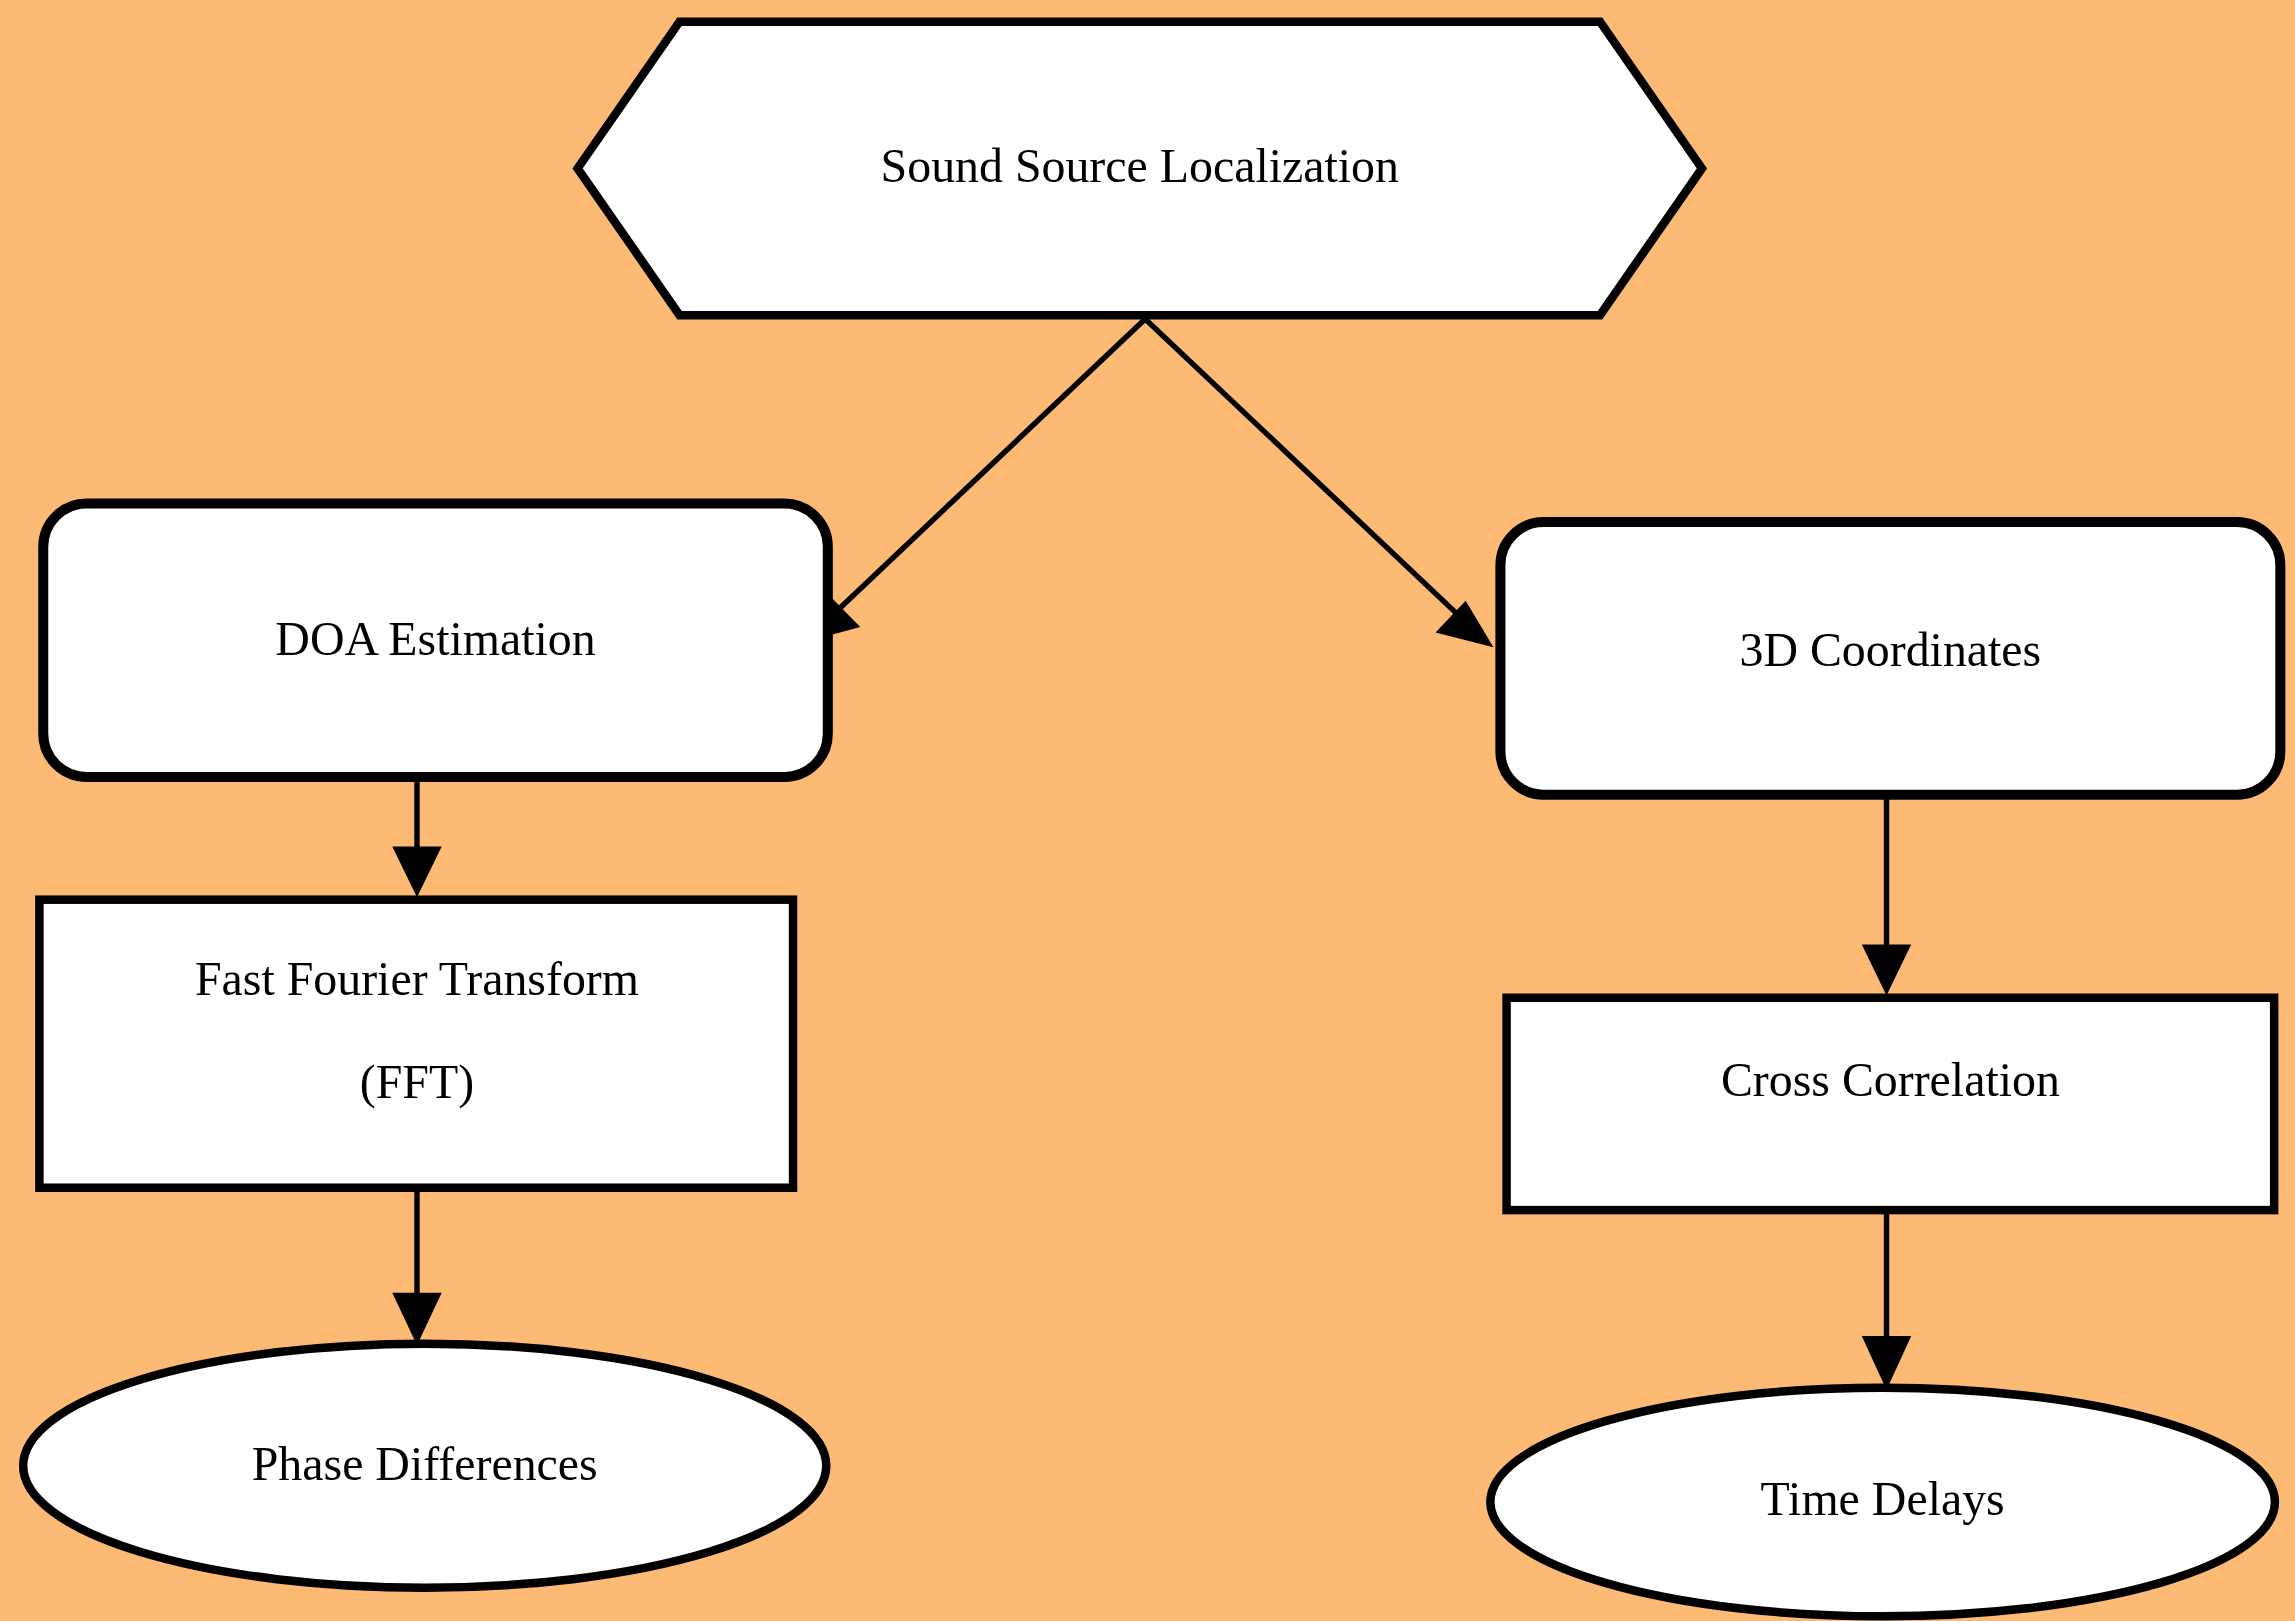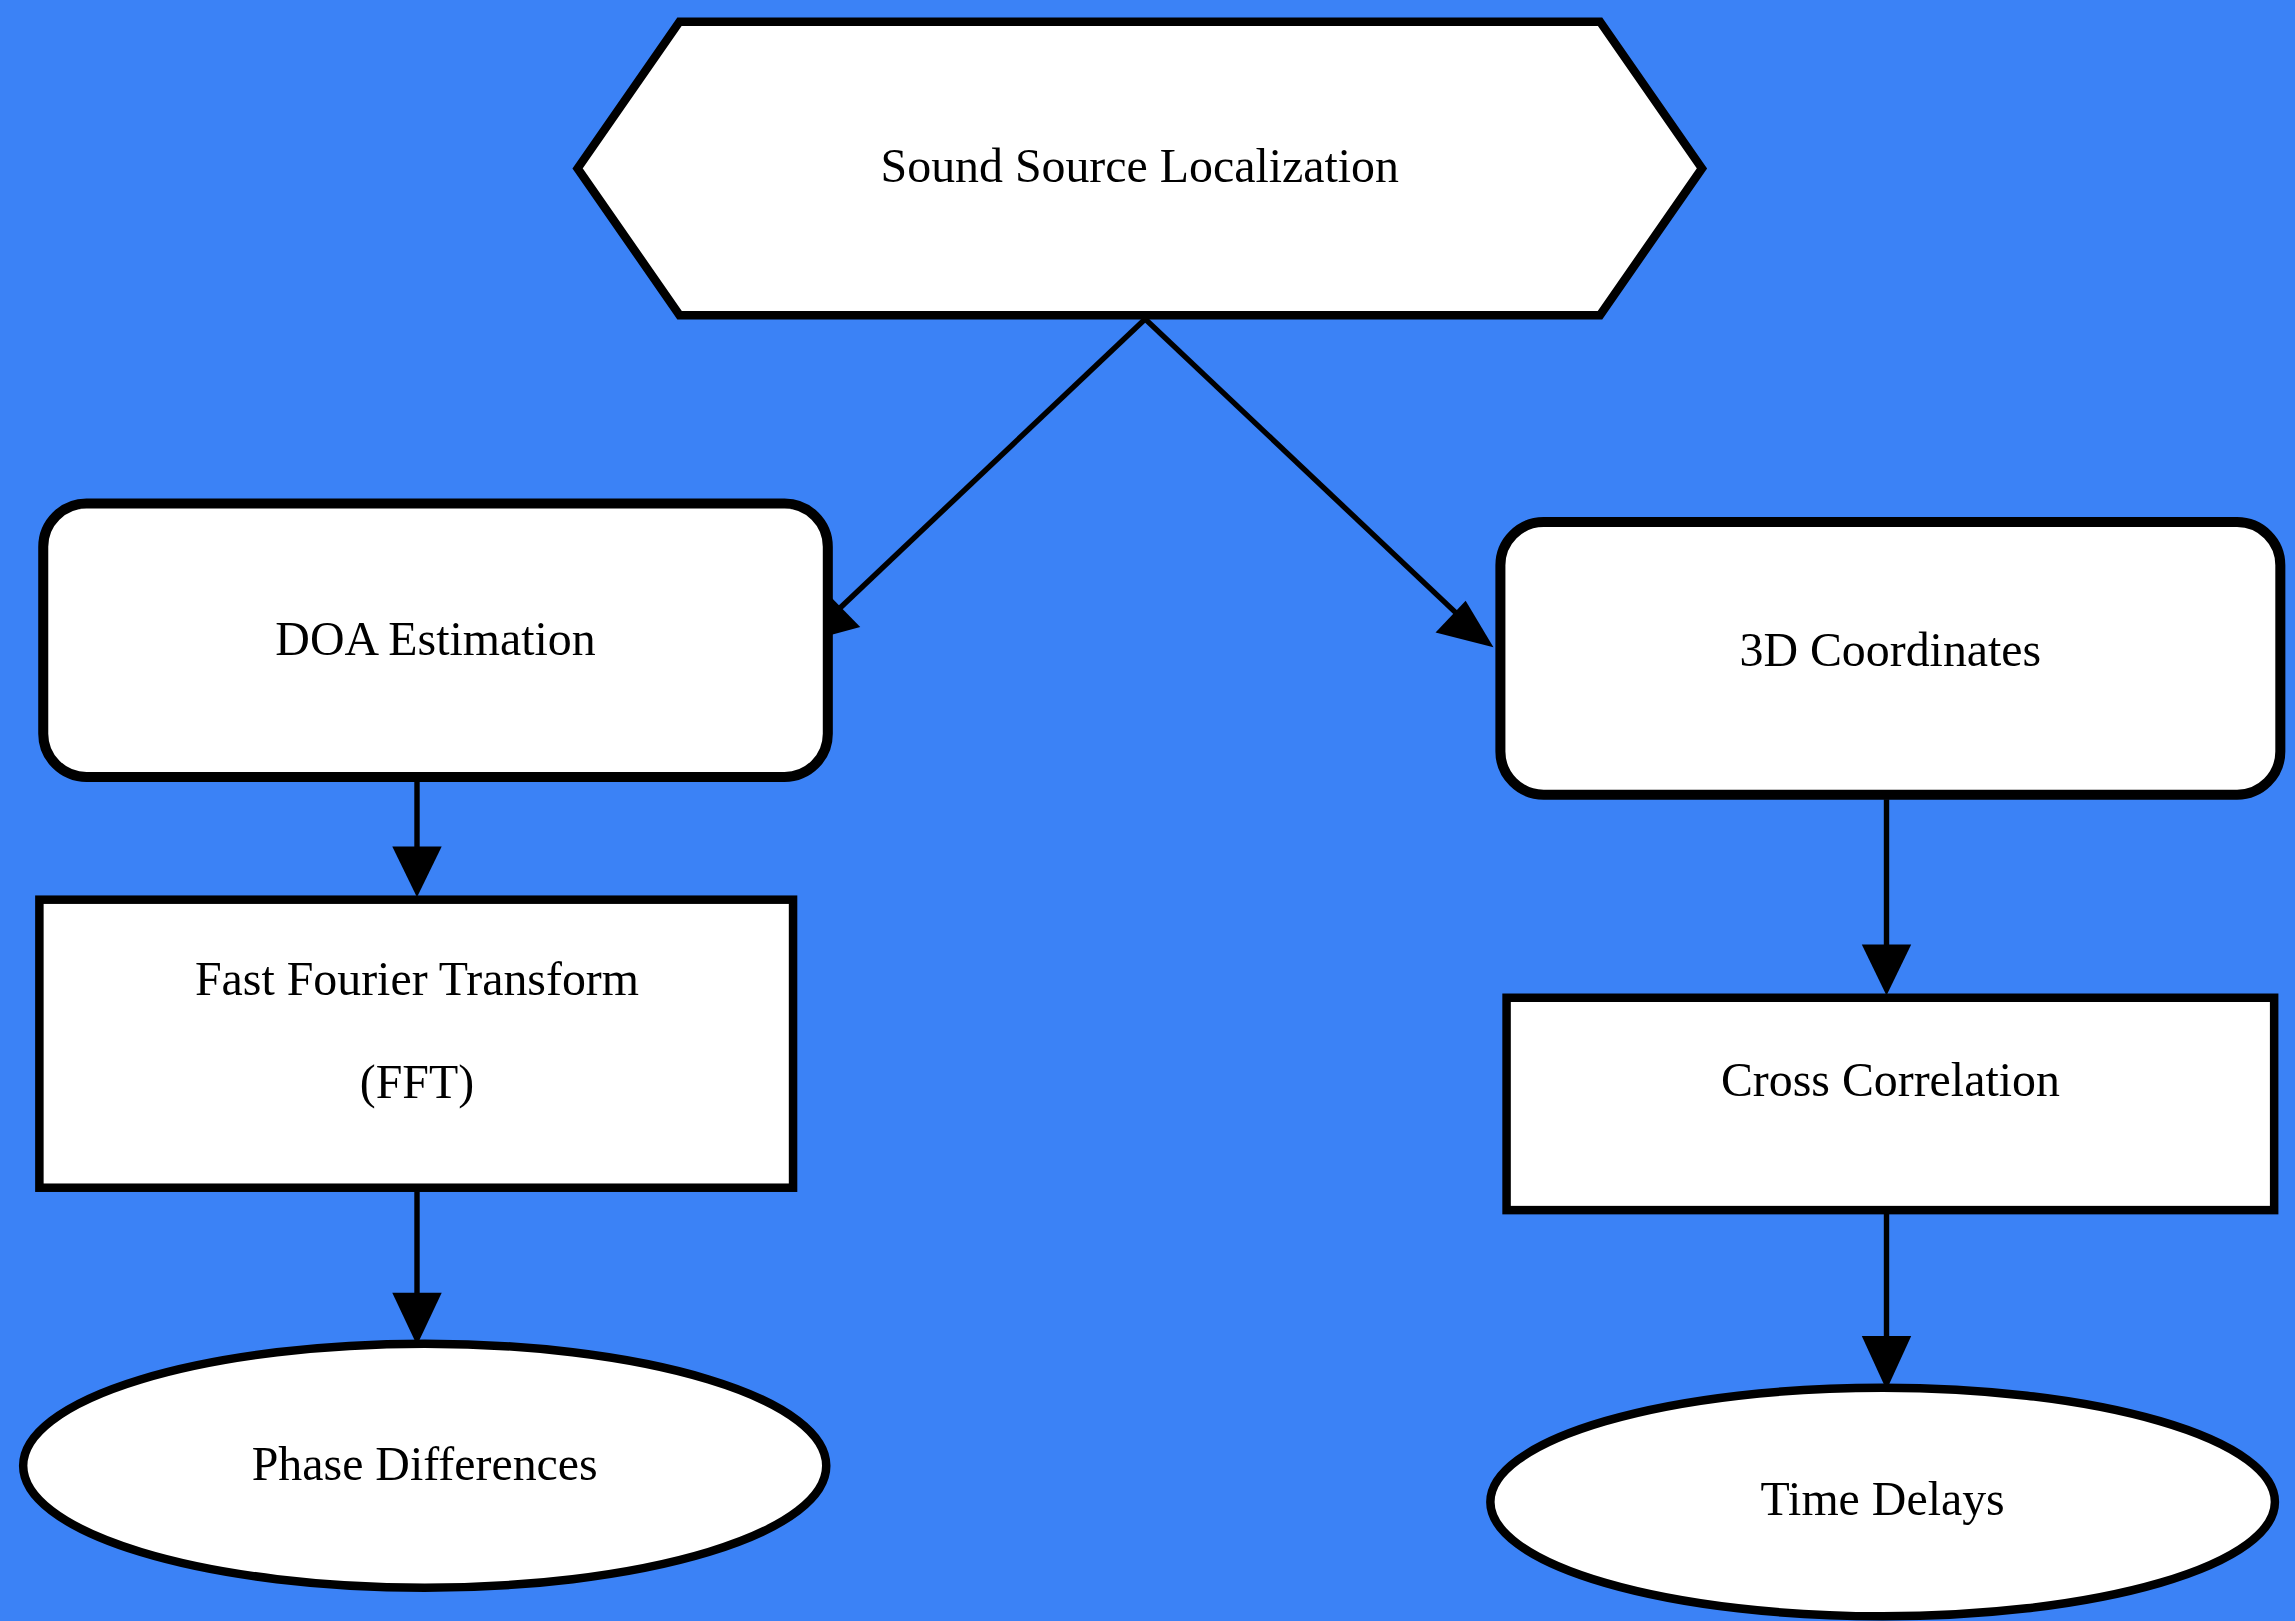--- a/index.html
+++ b/index.html
@@ -5,21 +5,21 @@
 <style>
   html, body {
     margin: 0;
     padding: 0;
     background: #ffffff;
   }
   #canvas {
     position: relative;
     width: 2295px;
     height: 1621px;
-    background: #3b82f6;
+    background: #fdba74;
     overflow: hidden;
     font-family: "Liberation Serif", "DejaVu Serif", serif;
   }
   #diagram-svg {
     position: absolute;
     left: 0;
     top: 0;
     width: 2295px;
     height: 1621px;
   }

